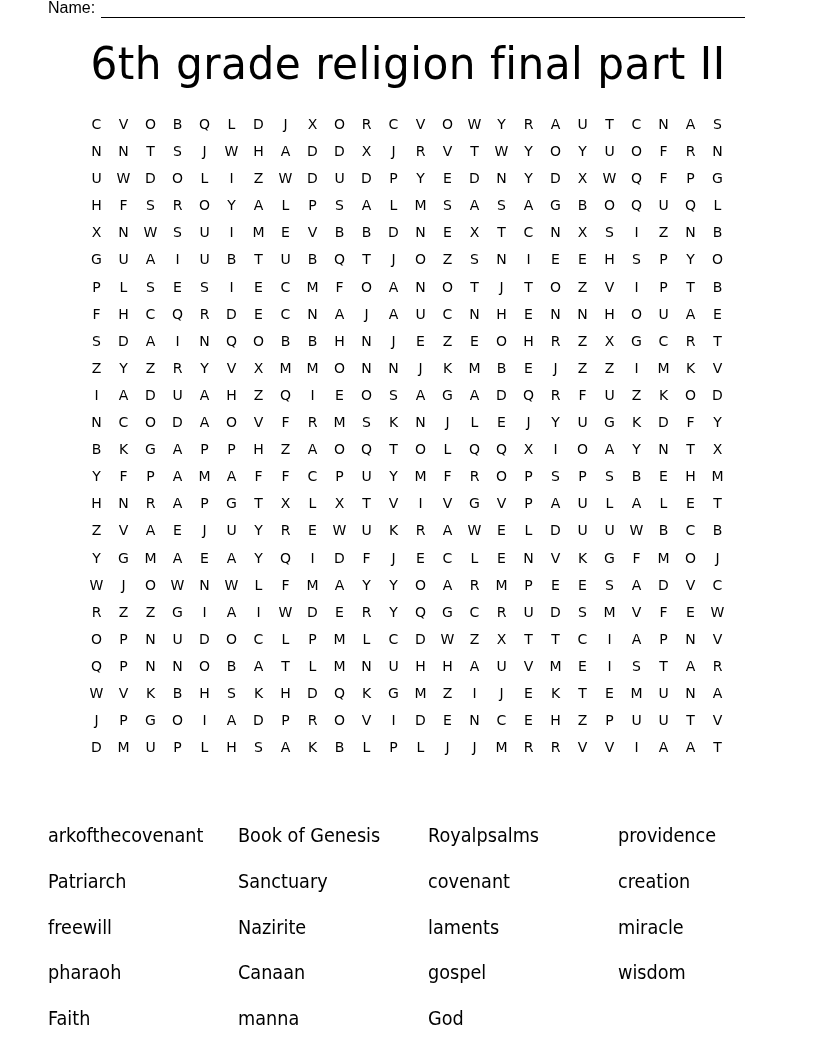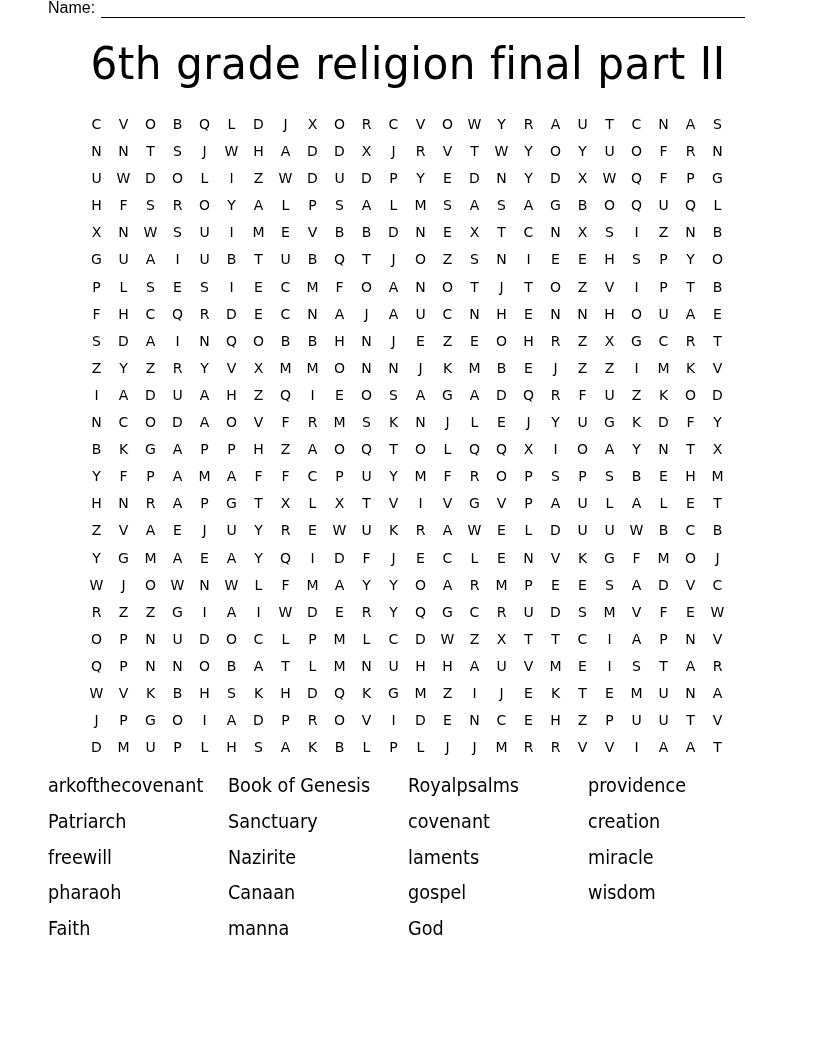--- a/index.html
+++ b/index.html
@@ -56,24 +56,25 @@
     .cell {
       text-align: center;
       font-family: "DejaVu Sans", sans-serif;
       font-size: 14px;
       line-height: 27px;
       letter-spacing: 0;
     }
     .words {
       position: absolute;
       left: 48px;
-      top: 770px;
+      top: 820px;
       display: grid;
       grid-template-columns: repeat(4, 180px);
       grid-auto-rows: 35.8px;
+      gap: 10px;
     }
     .word {
       font-family: "DejaVu Sans", sans-serif;
       font-size: 19px;
       line-height: 30px;
       white-space: nowrap;
       transform-origin: left center;
       transform: scaleX(0.93);
     }
   </style>

